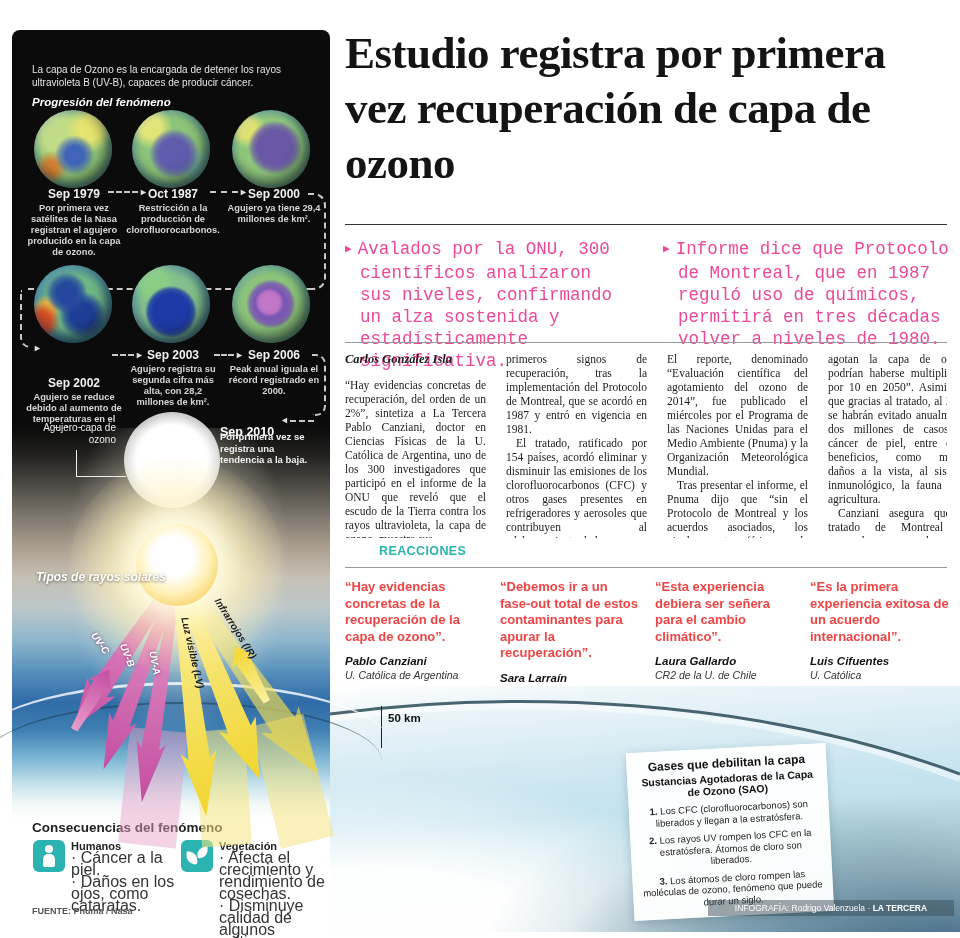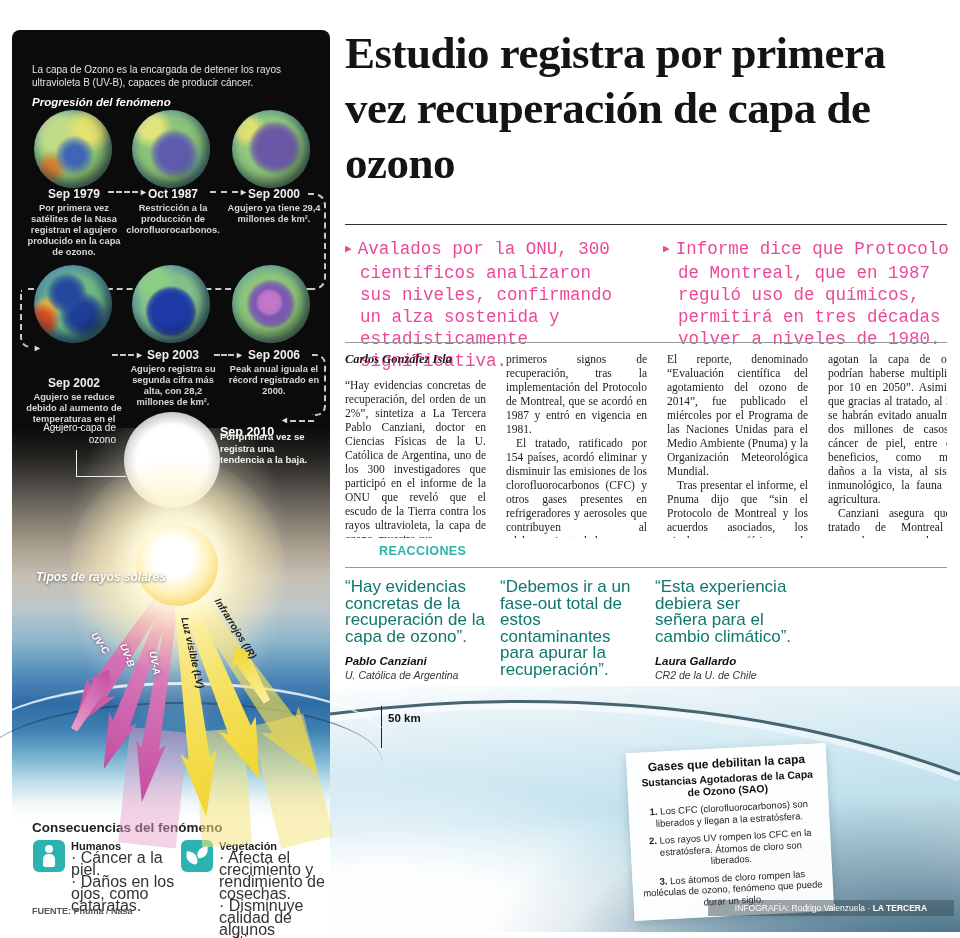--- a/index.html
+++ b/index.html
@@ -122,21 +122,21 @@
   .deck-item p { text-indent:-15px; padding-left:15px; }
   .rule2 { position:absolute; left:345px; top:342px; width:602px; border-top:1px solid #999; }
   .artcols { position:absolute; left:345px; top:352px; width:602px; height:186px; display:flex; gap:20px; overflow:hidden; }
   .artcol { width:141px; flex:none; font-family:"Liberation Serif", serif; font-size:11.5px; line-height:14px; color:#1c1c1c; text-align:justify; }
   .byline { font-weight:bold; font-style:italic; font-size:12.5px; margin-bottom:12px; }
   .artcol p + p { text-indent:10px; }
   .reactions-label { position:absolute; left:345px; top:544px; color:#2bb3ae; font-size:12.5px; font-weight:bold; letter-spacing:.4px;padding-left:34px; }
   .rule3 { position:absolute; left:345px; top:567px; width:602px; border-top:1px solid #999; }
   .quotes { position:absolute; left:345px; top:579px; width:606px; display:flex; gap:15px; }
   .quote { width:140px; flex:none; }
-  .qtext { font-size:17px; font-weight:normal; line-height:16.5px; color:#0f766e; }
+  .qtext { font-size:13px; font-weight:bold; line-height:16.5px; color:#ef4444; }
   .qname { font-size:11.5px; font-weight:bold; font-style:italic; color:#111; margin-top:10px; }
   .qaffil { font-size:10.5px; font-style:italic; color:#333; margin-top:2px; }
 
   
   .earth { position:absolute; left:330px; top:686px; width:630px; height:246px;
     background:
      radial-gradient(ellipse at 100% 115%, rgba(26,75,105,.9) 0%, rgba(26,75,105,0) 45%),
      radial-gradient(ellipse at 70% 135%, rgba(60,120,150,.5) 0%, rgba(60,120,150,0) 50%),
      radial-gradient(ellipse at 8% 100%, rgba(255,255,255,.95) 0 18%, rgba(255,255,255,0) 45%),
      linear-gradient(175deg, #ffffff 0%, #eaf4f8 12%, #d6ebf3 30%, #c2e2ee 50%, #cfe9f0 65%, #e8f4f6 80%, #f8fbfc 100%); }
@@ -320,20 +320,25 @@
     <div class="quote">
       <div class="qtext">“Debemos ir a un fase-out total de estos contaminantes para apurar la recuperación”.</div>
       <div class="qname">Sara Larraín</div>
       <div class="qaffil">Chile Sustentable</div>
     </div>
     <div class="quote">
       <div class="qtext">“Esta experiencia debiera ser señera para el cambio climático”.</div>
       <div class="qname">Laura Gallardo</div>
       <div class="qaffil">CR2 de la U. de Chile</div>
     </div>
+    <div class="quote">
+      <div class="qtext">“Es la primera experiencia exitosa de un acuerdo internacional”.</div>
+      <div class="qname">Luis Cifuentes</div>
+      <div class="qaffil">U. Católica</div>
+    </div>
   </div>
 
   <div class="earth">
     <svg width="630" height="246" viewBox="0 0 630 246">
       <path d="M0,32 C180,8 420,14 630,92" stroke="#ffffff" stroke-width="8" fill="none" opacity="0.5"></path>
       <path d="M0,28 C180,4 420,10 630,88" stroke="#2a4a58" stroke-width="3" fill="none" opacity="0.85"></path>
     </svg>
     <div class="kmline"></div>
     <div class="kmlabel">50 km</div>
 

